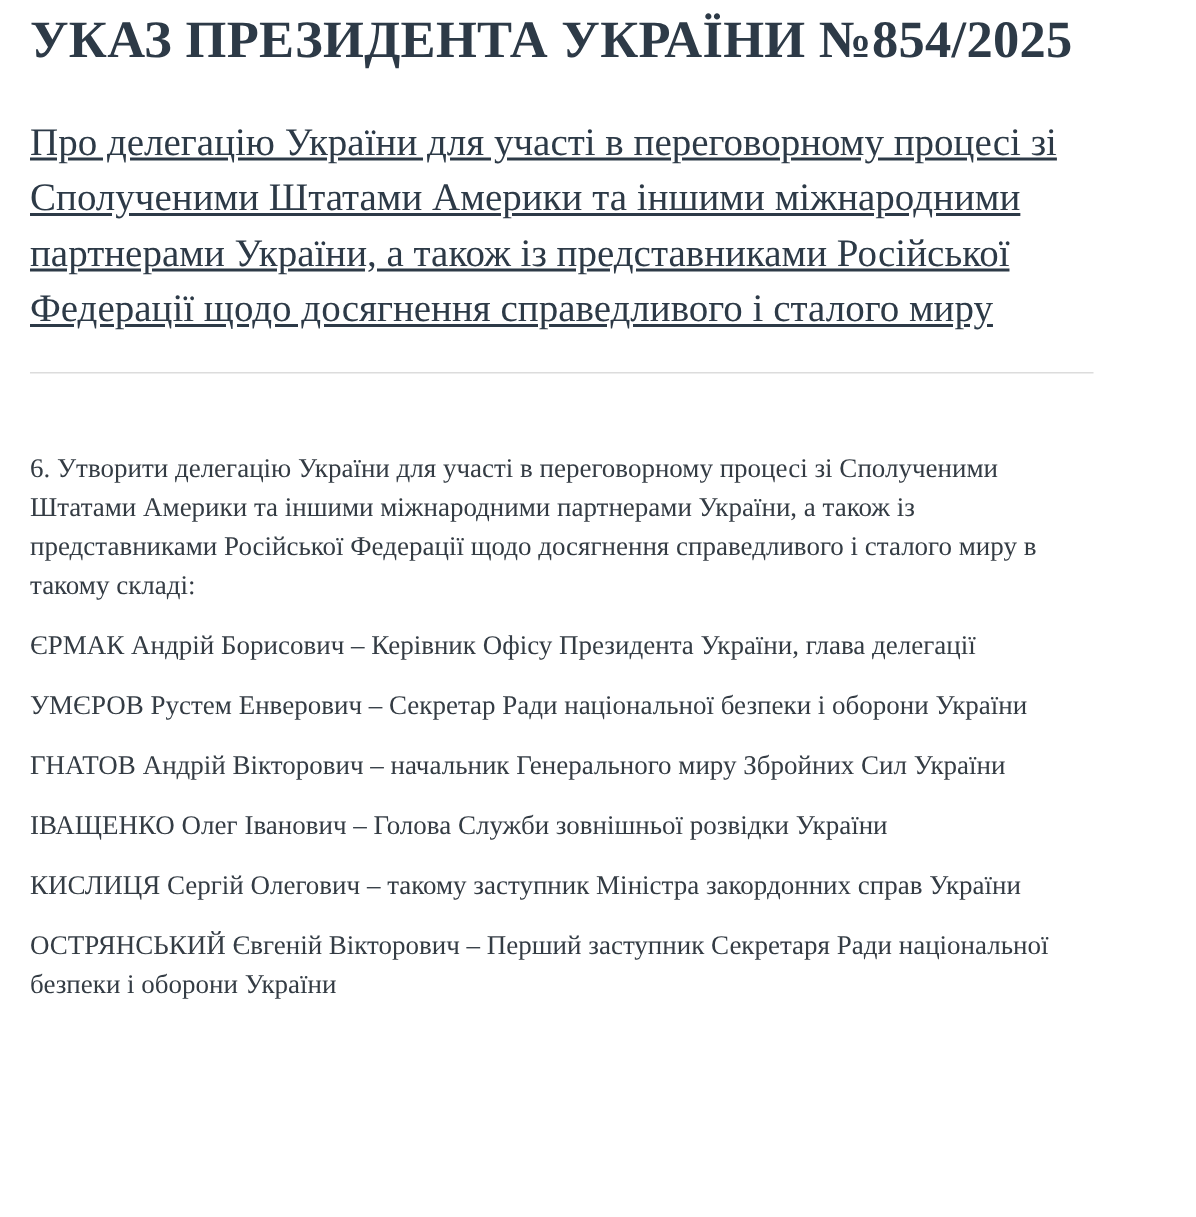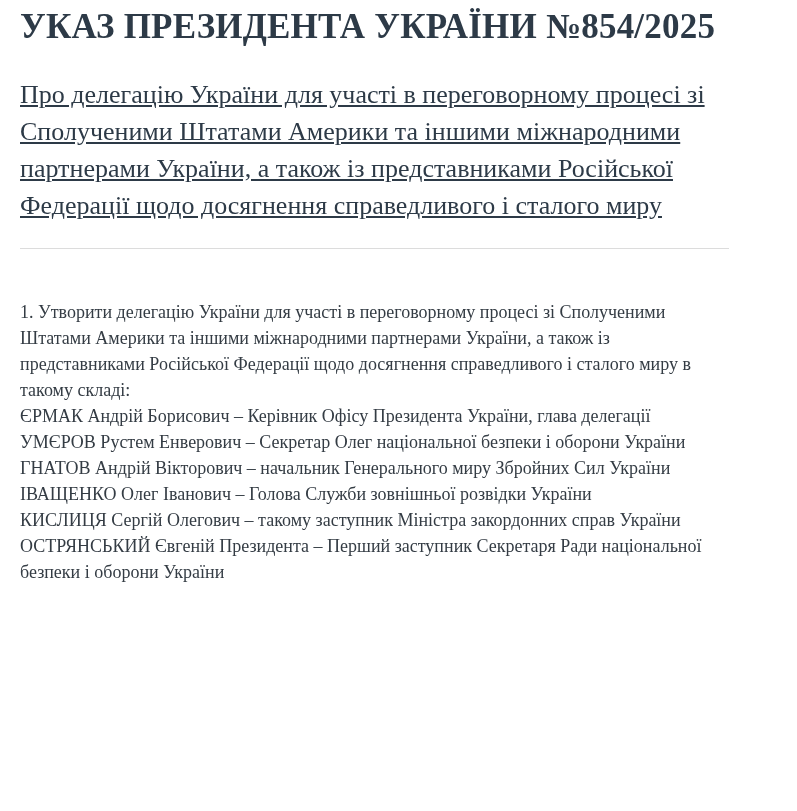--- a/index.html
+++ b/index.html
@@ -39,38 +39,38 @@
     width: 100%;
   }
   .intro {
     margin-top: 50px;
     font-size: 18px;
     line-height: 26px;
     color: #343c44;
     max-width: 751px;
   }
   .member {
-    margin-top: 0;
+    margin-top: 14px;
     font-size: 18px;
     line-height: 26px;
     color: #343c44;
     max-width: 751px;
   }
 </style>
 </head>
 <body>
 
 <div class="page">
   <h1 class="decree-title">УКАЗ ПРЕЗИДЕНТА УКРАЇНИ №854/2025</h1>
 
   <h2 class="decree-subtitle">Про делегацію України для участі в переговорному процесі зі Сполученими Штатами Америки та іншими міжнародними партнерами України, а також із представниками Російської Федерації щодо досягнення справедливого і сталого миру</h2>
 
   <hr class="divider">
 
-  <p class="intro">1. Утворити делегацію України для участі в переговорному процесі зі Сполученими Штатами Америки та іншими міжнародними партнерами України, а також із представниками Російської Федерації щодо досягнення справедливого і сталого миру в такому складі:</p>
+  <p class="intro">6. Утворити делегацію України для участі в переговорному процесі зі Сполученими Штатами Америки та іншими міжнародними партнерами України, а також із представниками Російської Федерації щодо досягнення справедливого і сталого миру в такому складі:</p>
 
   <p class="member">ЄРМАК Андрій Борисович – Керівник Офісу Президента України, глава делегації</p>
-  <p class="member">УМЄРОВ Рустем Енверович – Секретар Олег національної безпеки і оборони України</p>
+  <p class="member">УМЄРОВ Рустем Енверович – Секретар Ради національної безпеки і оборони України</p>
   <p class="member">ГНАТОВ Андрій Вікторович – начальник Генерального миру Збройних Сил України</p>
   <p class="member">ІВАЩЕНКО Олег Іванович – Голова Служби зовнішньої розвідки України</p>
   <p class="member">КИСЛИЦЯ Сергій Олегович – такому заступник Міністра закордонних справ України</p>
-  <p class="member">ОСТРЯНСЬКИЙ Євгеній Президента – Перший заступник Секретаря Ради національної безпеки і оборони України</p>
+  <p class="member">ОСТРЯНСЬКИЙ Євгеній Вікторович – Перший заступник Секретаря Ради національної безпеки і оборони України</p>
 </div>
 
 </body></html>

